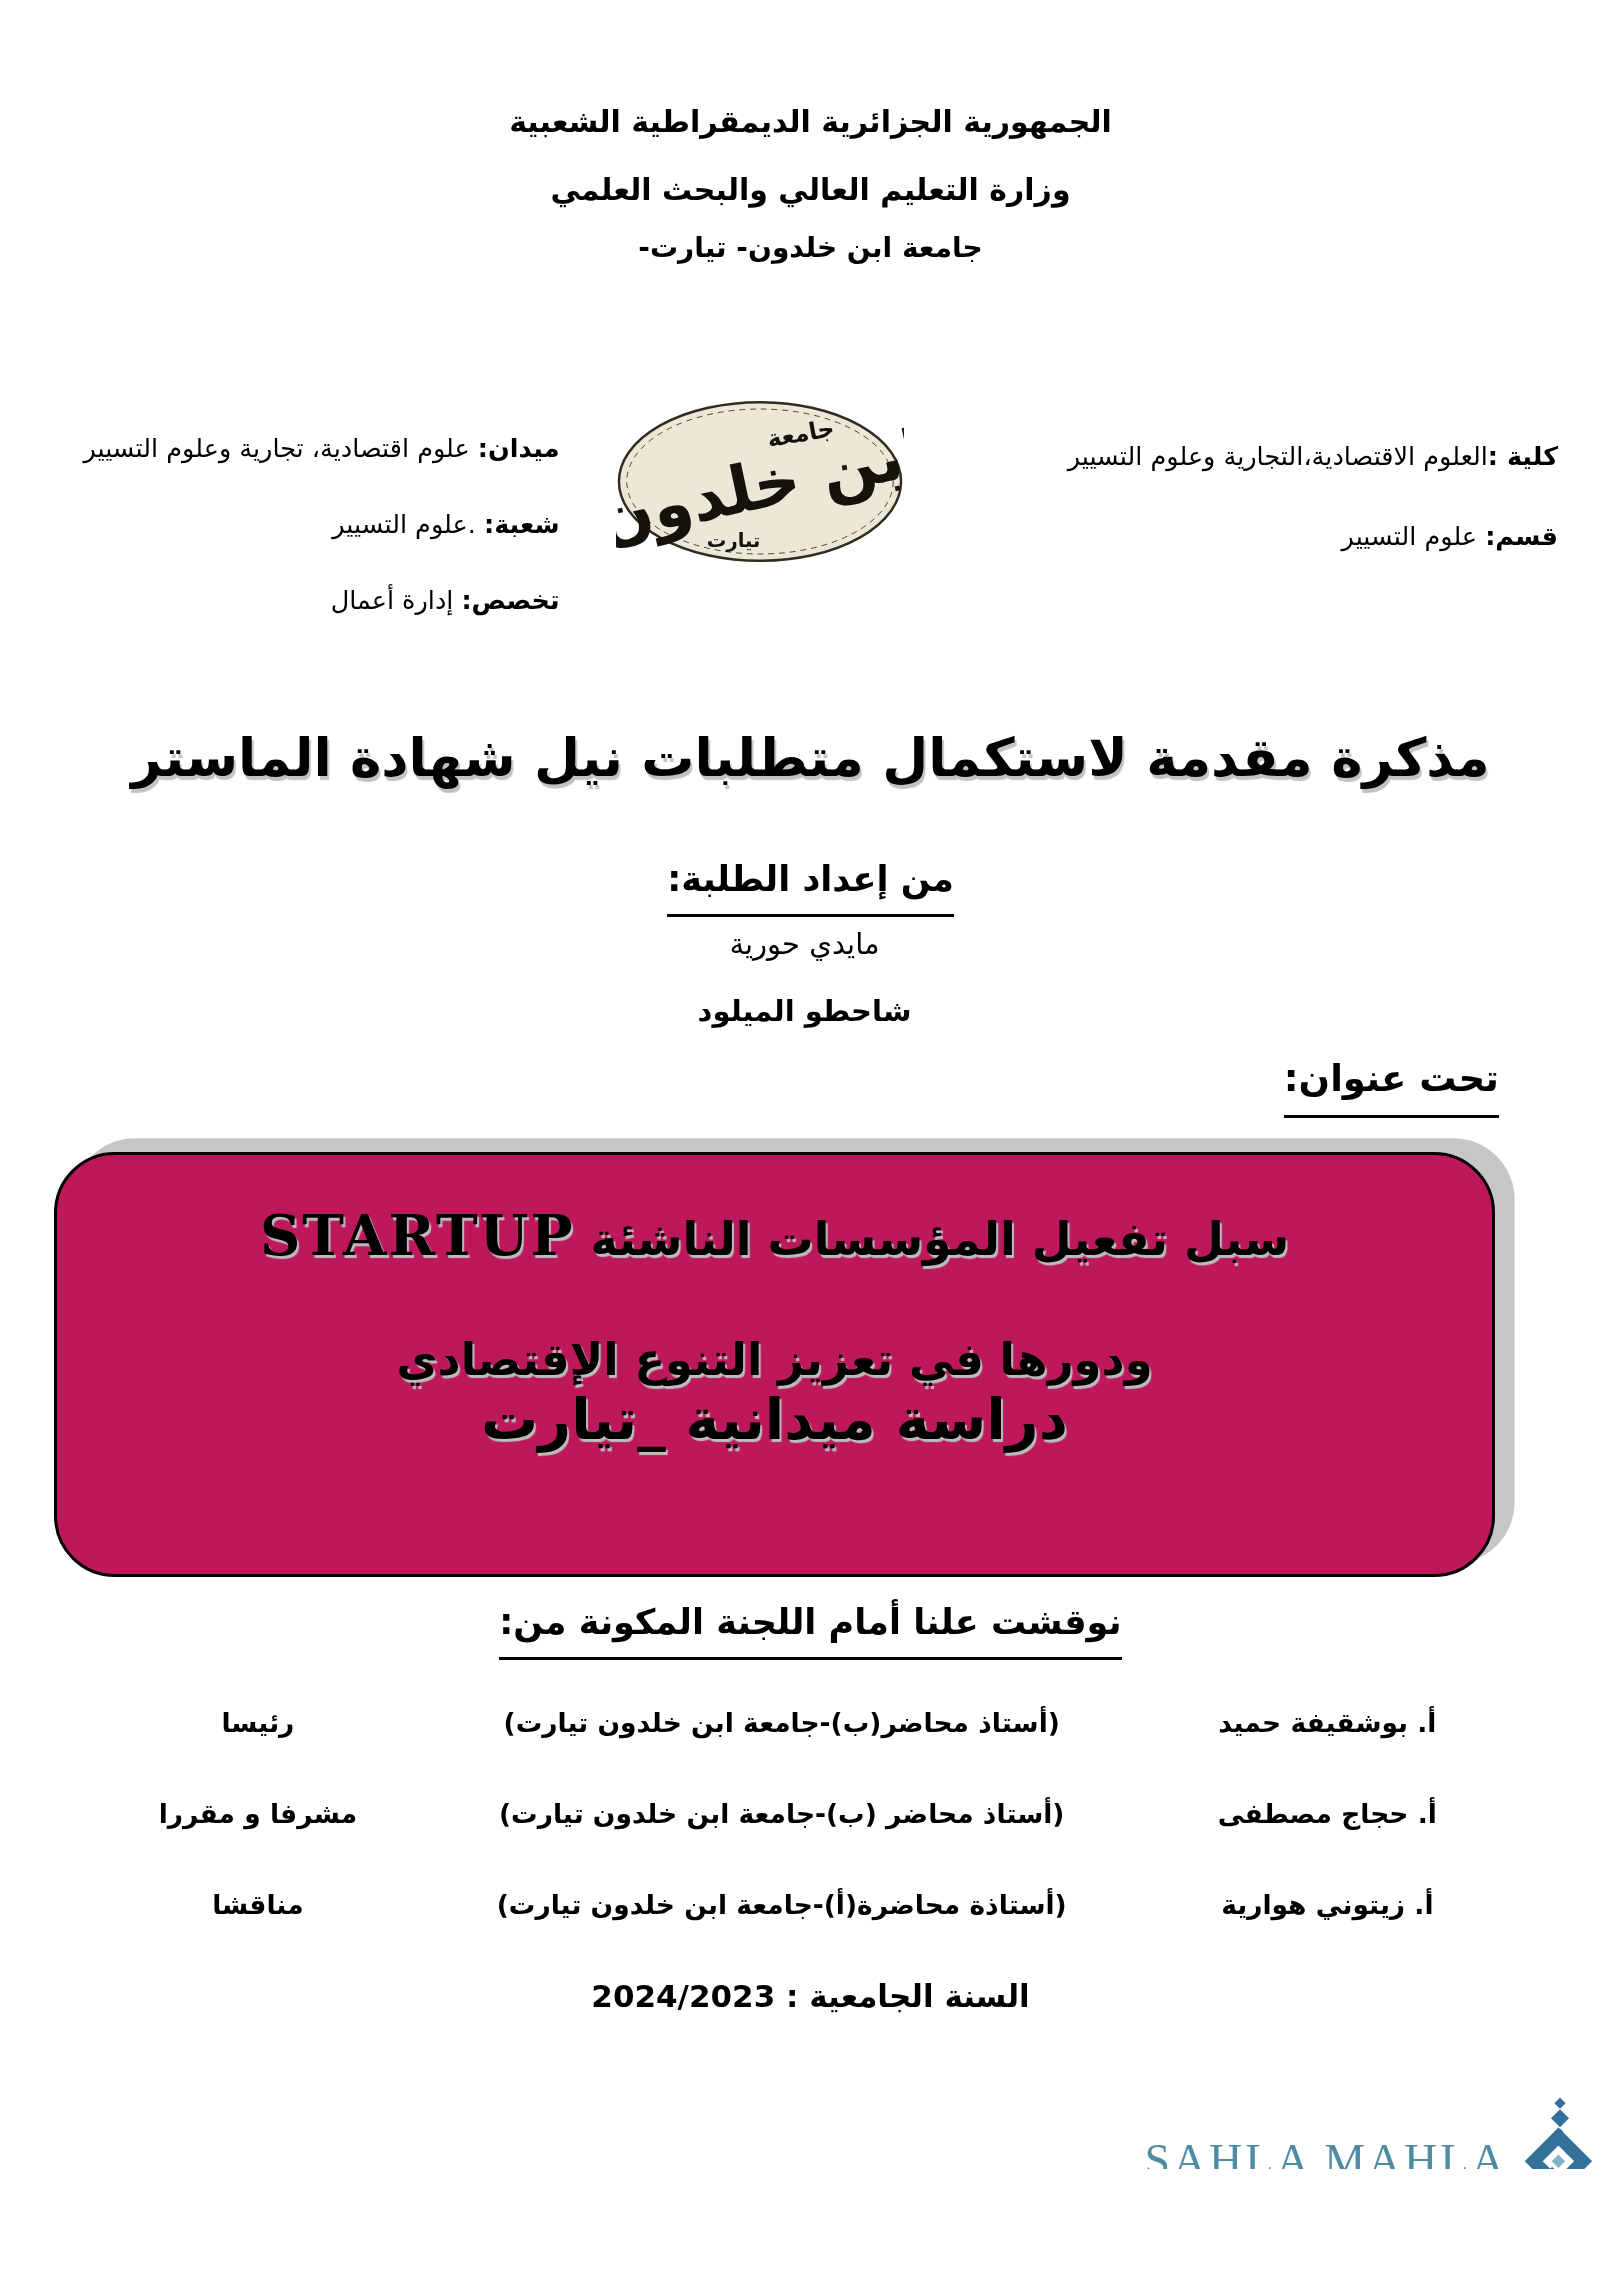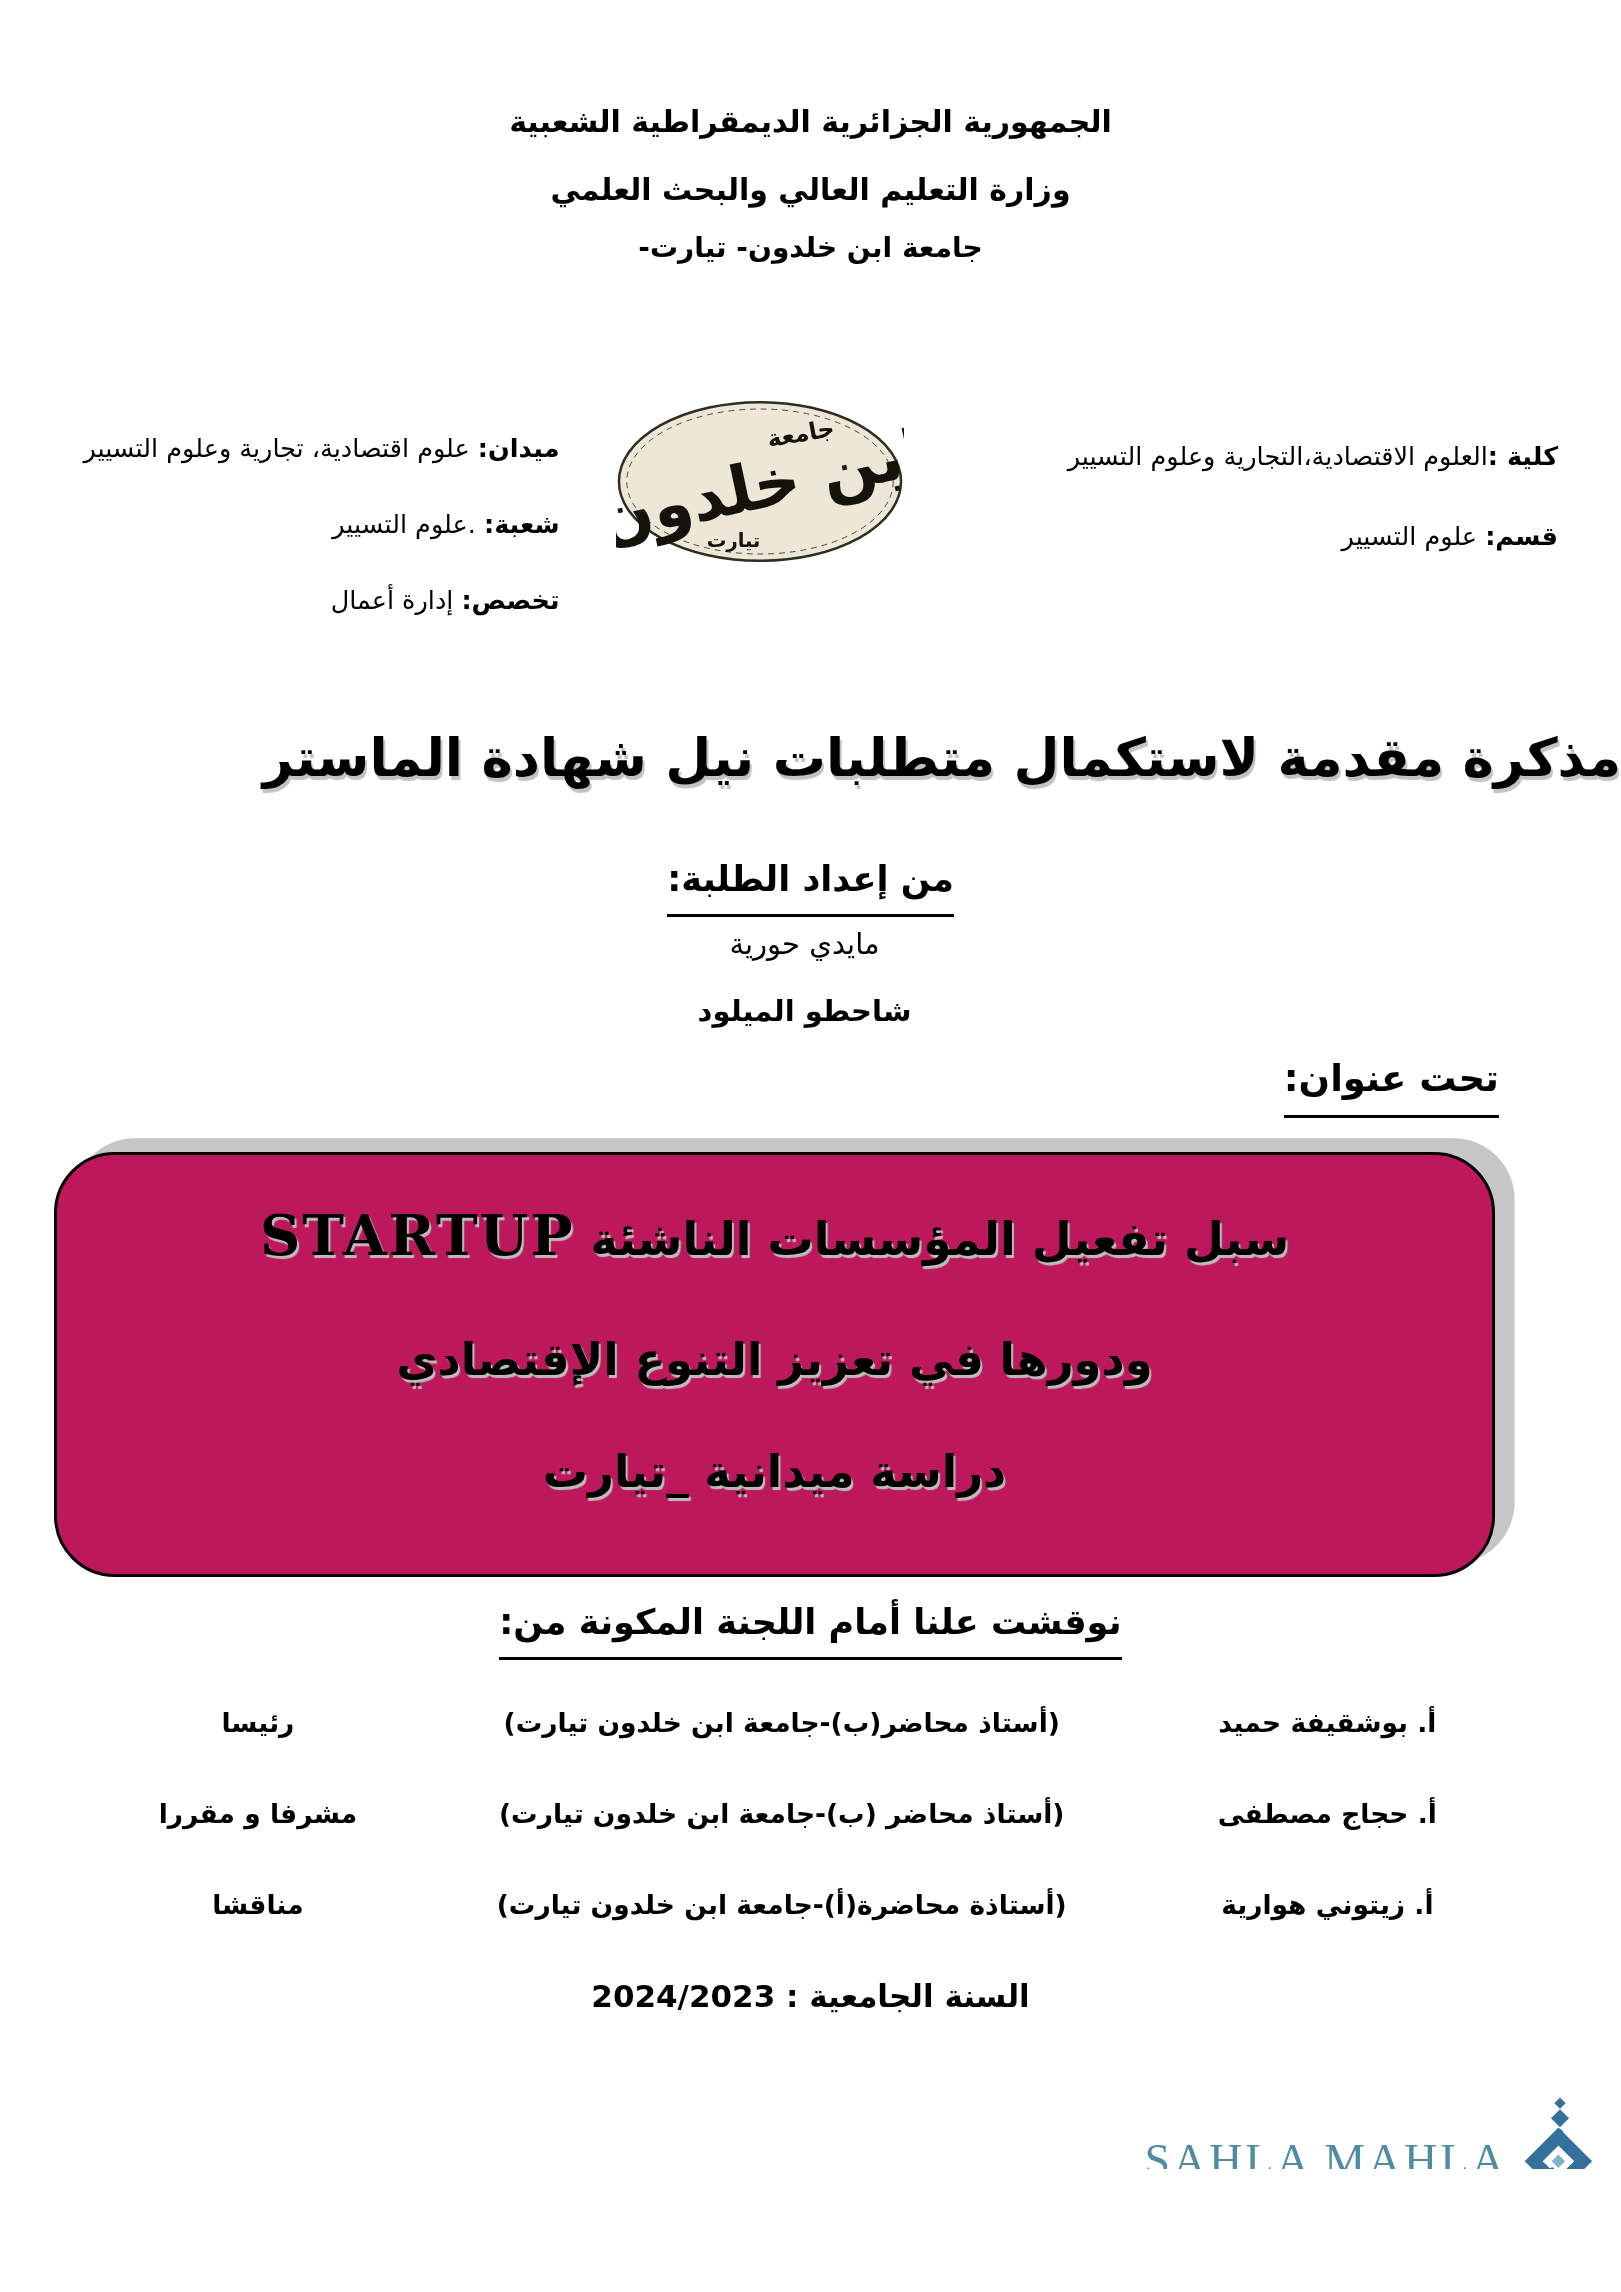--- a/index.html
+++ b/index.html
@@ -14,41 +14,41 @@
   .header-l3{font-size:28px;margin-top:23.5px;}
   
   .aff-right{position:absolute;top:439px;right:63px;width:637px;text-align:right;font-size:25.5px;line-height:35px;}
   .aff-right .aff-line{margin-bottom:45px;}
   .aff-left{position:absolute;top:431px;left:25.5px;width:534px;text-align:right;font-size:25.5px;line-height:35px;}
   .aff-left .aff-line{margin-bottom:41px;}
   .aff-label{font-weight:bold;}
   
   .seal{position:absolute;top:398px;left:616px;width:288px;height:167px;}
   
-  .thesis-title{position:absolute;top:727px;left:0;right:0;text-align:right;
+  .thesis-title{position:absolute;top:727px;left:0;right:0;text-align:center;
     font-size:53px;font-weight:bold;text-shadow:2px 3.9px 1px #c2c2c2;}
   
   .students-heading{position:absolute;top:859px;left:0;right:0;text-align:center;}
   .uline{display:inline-block;border-bottom:3.9px solid #000;padding-bottom:15px;}
   .students-heading .uline{font-size:35px;font-weight:bold;}
   .student-name{position:absolute;left:0;right:12px;text-align:center;font-size:29px;}
   .student-1{top:927px;}
   .student-2{top:994px;font-weight:bold;}
   
   .under-title{position:absolute;top:1057px;right:122px;text-align:right;}
   .under-title .uline{font-size:37px;font-weight:bold;}
   
   .title-box{position:absolute;left:54px;top:1152px;width:1435px;height:419px;
     border:3.9px solid #000;border-radius:61px;background:#be185d;
     box-shadow:19.6px -13.7px 0 #c6c6c6;text-align:center;}
   .tb-line{font-weight:bold;text-shadow:2px 2.9px 1px #bdbdbd;}
   .tb1{margin-top:47px;font-size:46px;}
   .tb1 .en{font-family:"DejaVu Serif",serif;font-size:56px;letter-spacing:2px;}
   .tb2{margin-top:65px;font-size:45px;}
-  .tb3{margin-top:59px;font-size:45px;}
+  .tb3{font-size:57px;}
   
   .committee-heading{position:absolute;top:1602px;left:0;right:0;text-align:center;}
   .committee-heading .uline{font-size:35px;font-weight:bold;}
   .committee-rows{position:absolute;top:1705px;right:90px;left:76px;}
   .crow{display:flex;direction:rtl;font-size:26.5px;font-weight:bold;line-height:35px;margin-bottom:56px;}
   .crow .c-name{width:28%;text-align:center;}
   .crow .c-rank{width:47%;text-align:center;}
   .crow .c-role{width:25%;text-align:center;}
   
   .year{position:absolute;top:1978px;left:0;right:0;text-align:center;font-size:31px;font-weight:bold;}

